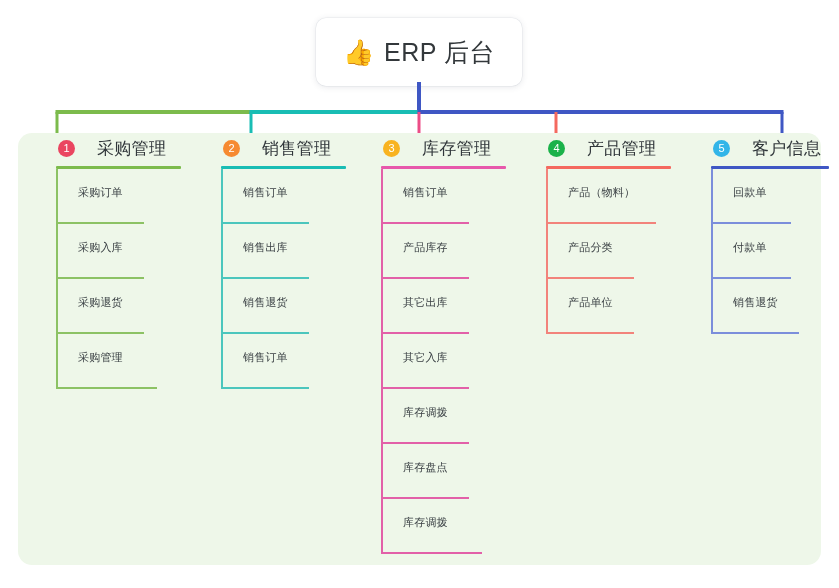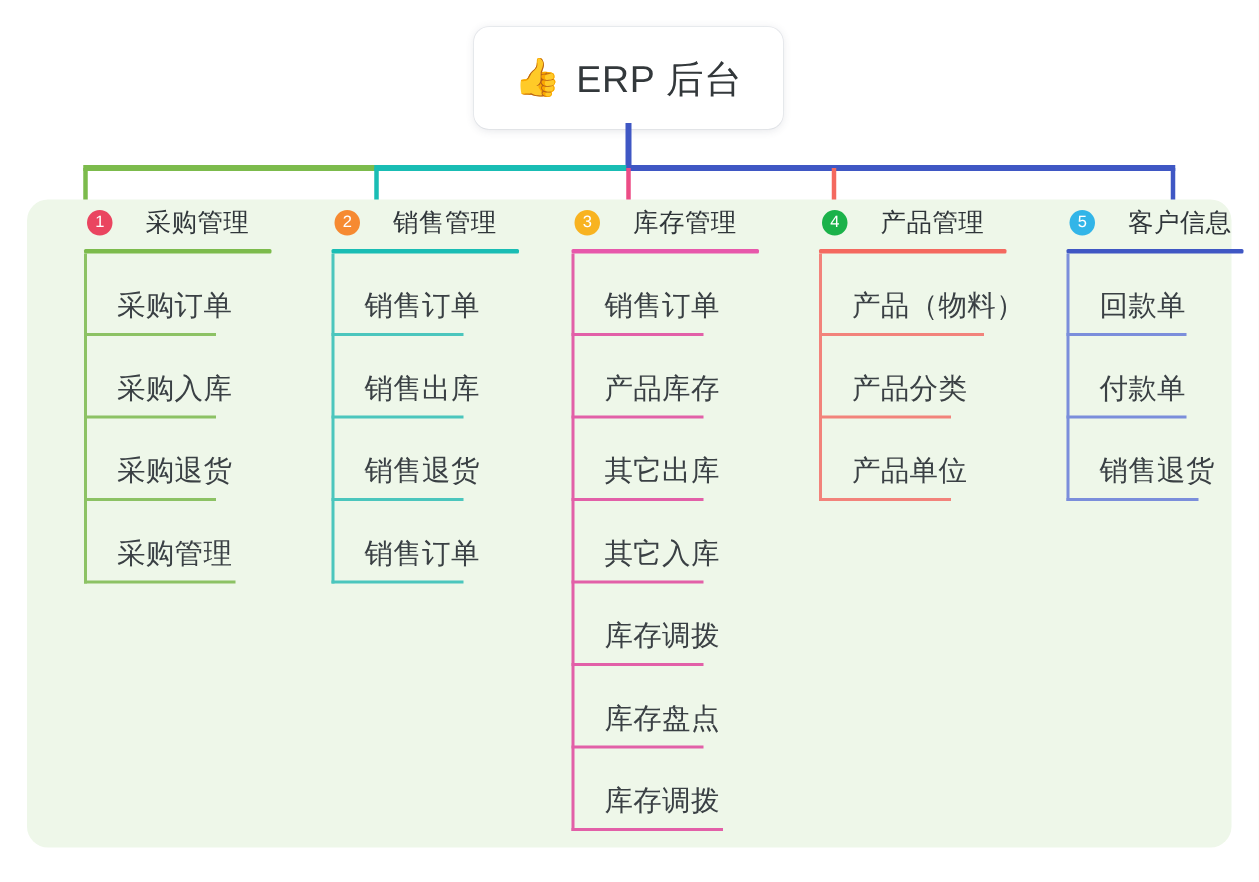--- a/index.html
+++ b/index.html
@@ -124,22 +124,22 @@
     left: 18px;
   }
   .item {
     position: relative;
     height: 55px;
     box-sizing: border-box;
   }
   .item-label {
     position: absolute;
     left: 22px;
-    bottom: 7px;
-    font-size: 19px;
+    bottom: 24px;
+    font-size: 11px;
     color: #3a4044;
     white-space: nowrap;
     letter-spacing: 0.2px;
   }
   .item-rule {
     position: absolute;
     left: 0;
     bottom: 0;
     height: 1.6px;
   }

